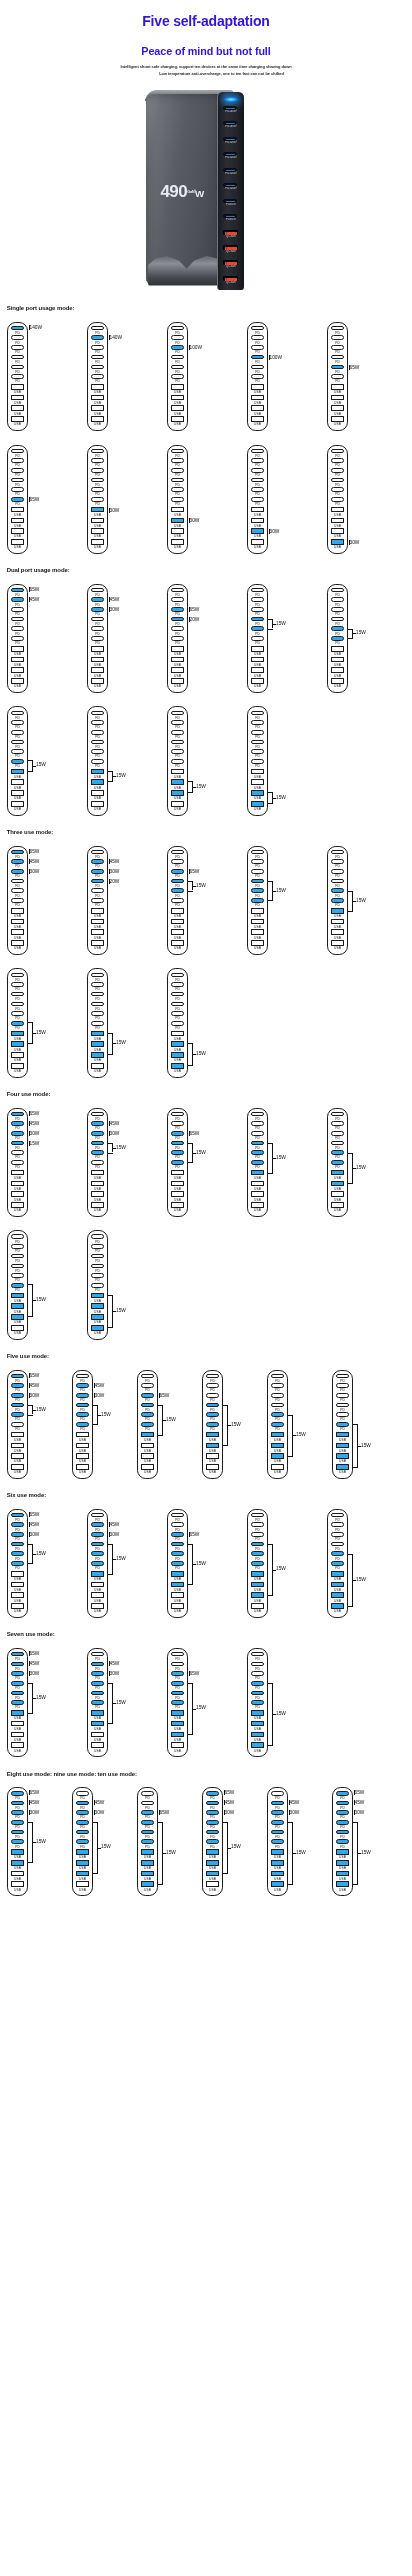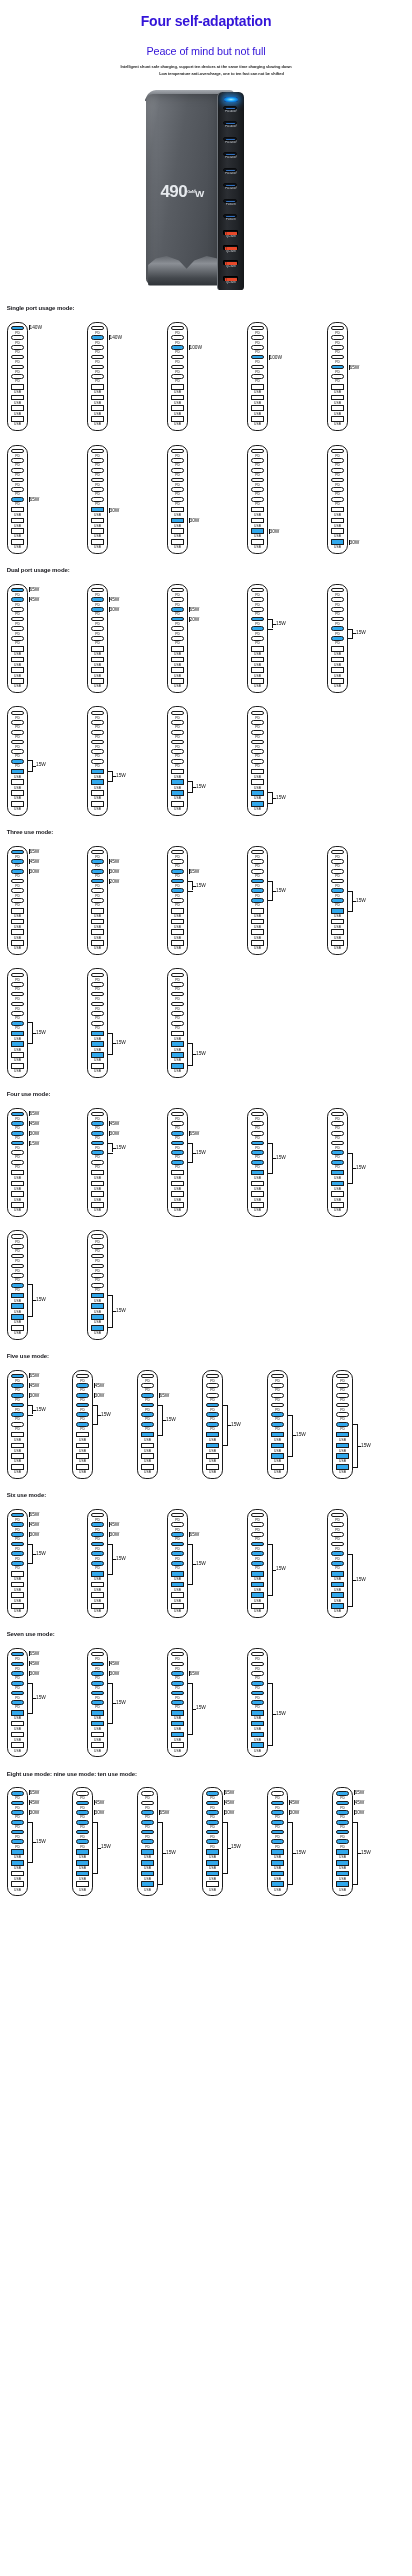--- a/index.html
+++ b/index.html
@@ -18,21 +18,21 @@
   .hero h1 {
     margin: 0 0 15.5px 0;
     font-size: 14px;
     font-weight: 700;
     color: #3314d8;
     letter-spacing: -0.2px;
   }
   .hero h2 {
     margin: 0 0 7.2px 0;
     font-size: 10.8px;
-    font-weight: 400;
+    font-weight: 700;
     color: #3314d8;
     letter-spacing: -0.1px;
   }
   .subcopy { margin: 3.1px auto 0 auto; width: 247px; }
   .subcopy .l1 {
     font-size: 3.9px; font-weight:700; line-height: 1.35; color:#1a1a1a;
     text-align:center;
   }
   .subcopy .l2 {
     font-size: 3.9px; font-weight:700; line-height: 1.35; color:#1a1a1a;
@@ -156,21 +156,21 @@
   .btxt {
     position:absolute; font-size:4.8px; line-height:4.6px; color:#111; white-space:nowrap;
   }
 </style>
 </head>
 <body>
 
 <div class="page">
 
   <div class="hero">
-    <h1>Four self-adaptation</h1>
+    <h1>Five self-adaptation</h1>
     <h2>Peace of mind but not full</h2>
     <div class="subcopy">
       <div class="l1">Intelligent shunt safe charging, support ten devices at the same time charging slowing down</div>
       <div class="l2">Low temperature anti-overcharge, one to ten fast can not be shifted</div>
     </div>
   </div>
 
   <div class="device-wrap">
     <div class="device">
       <div class="body-top"></div>

